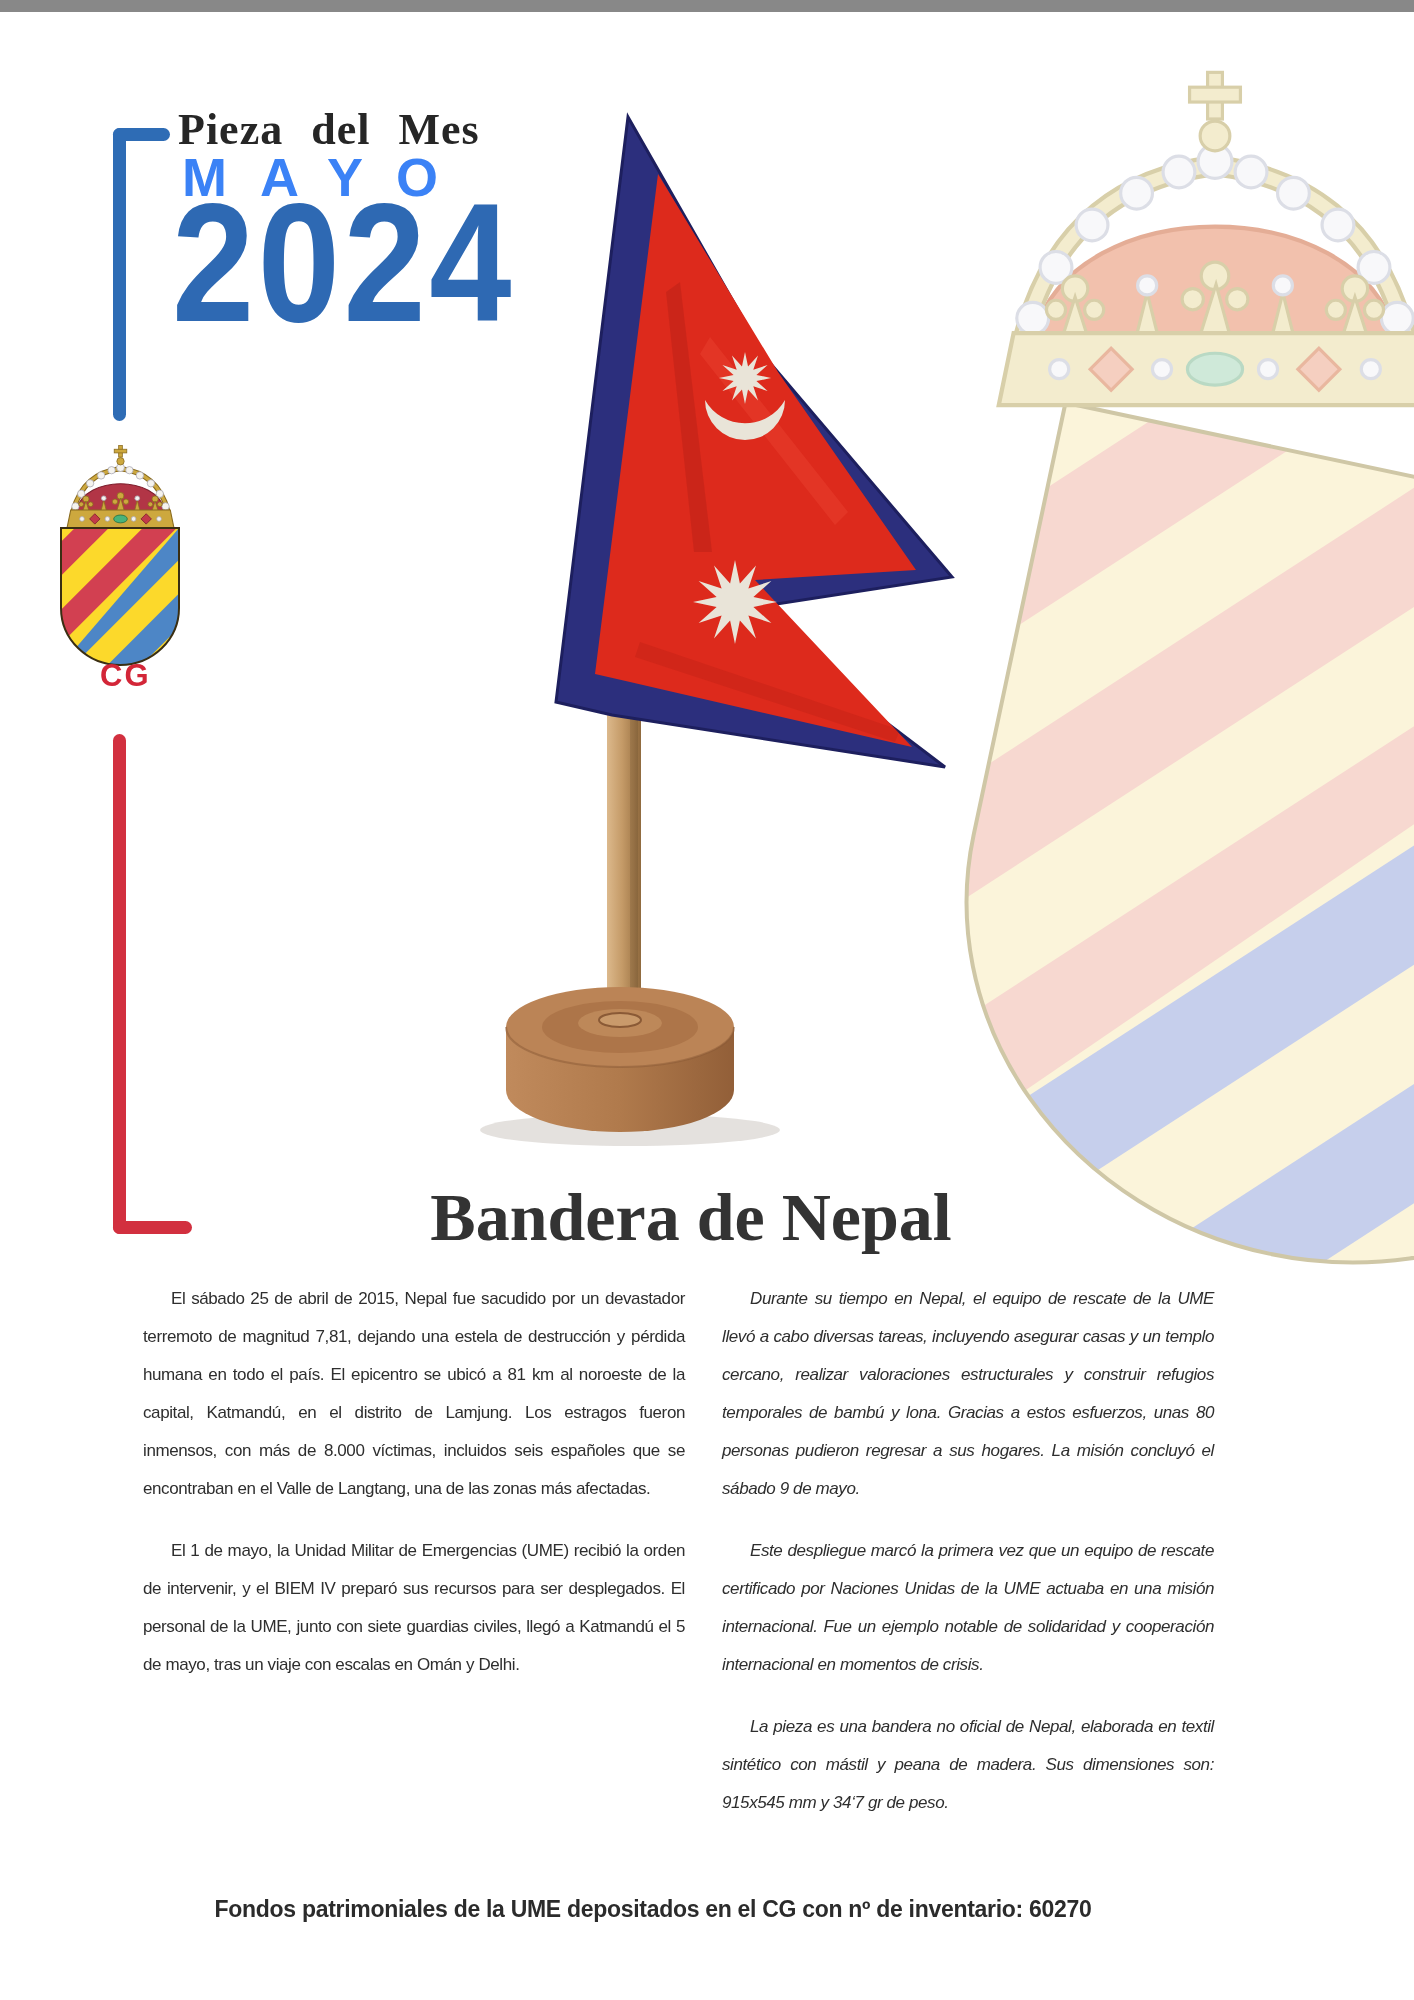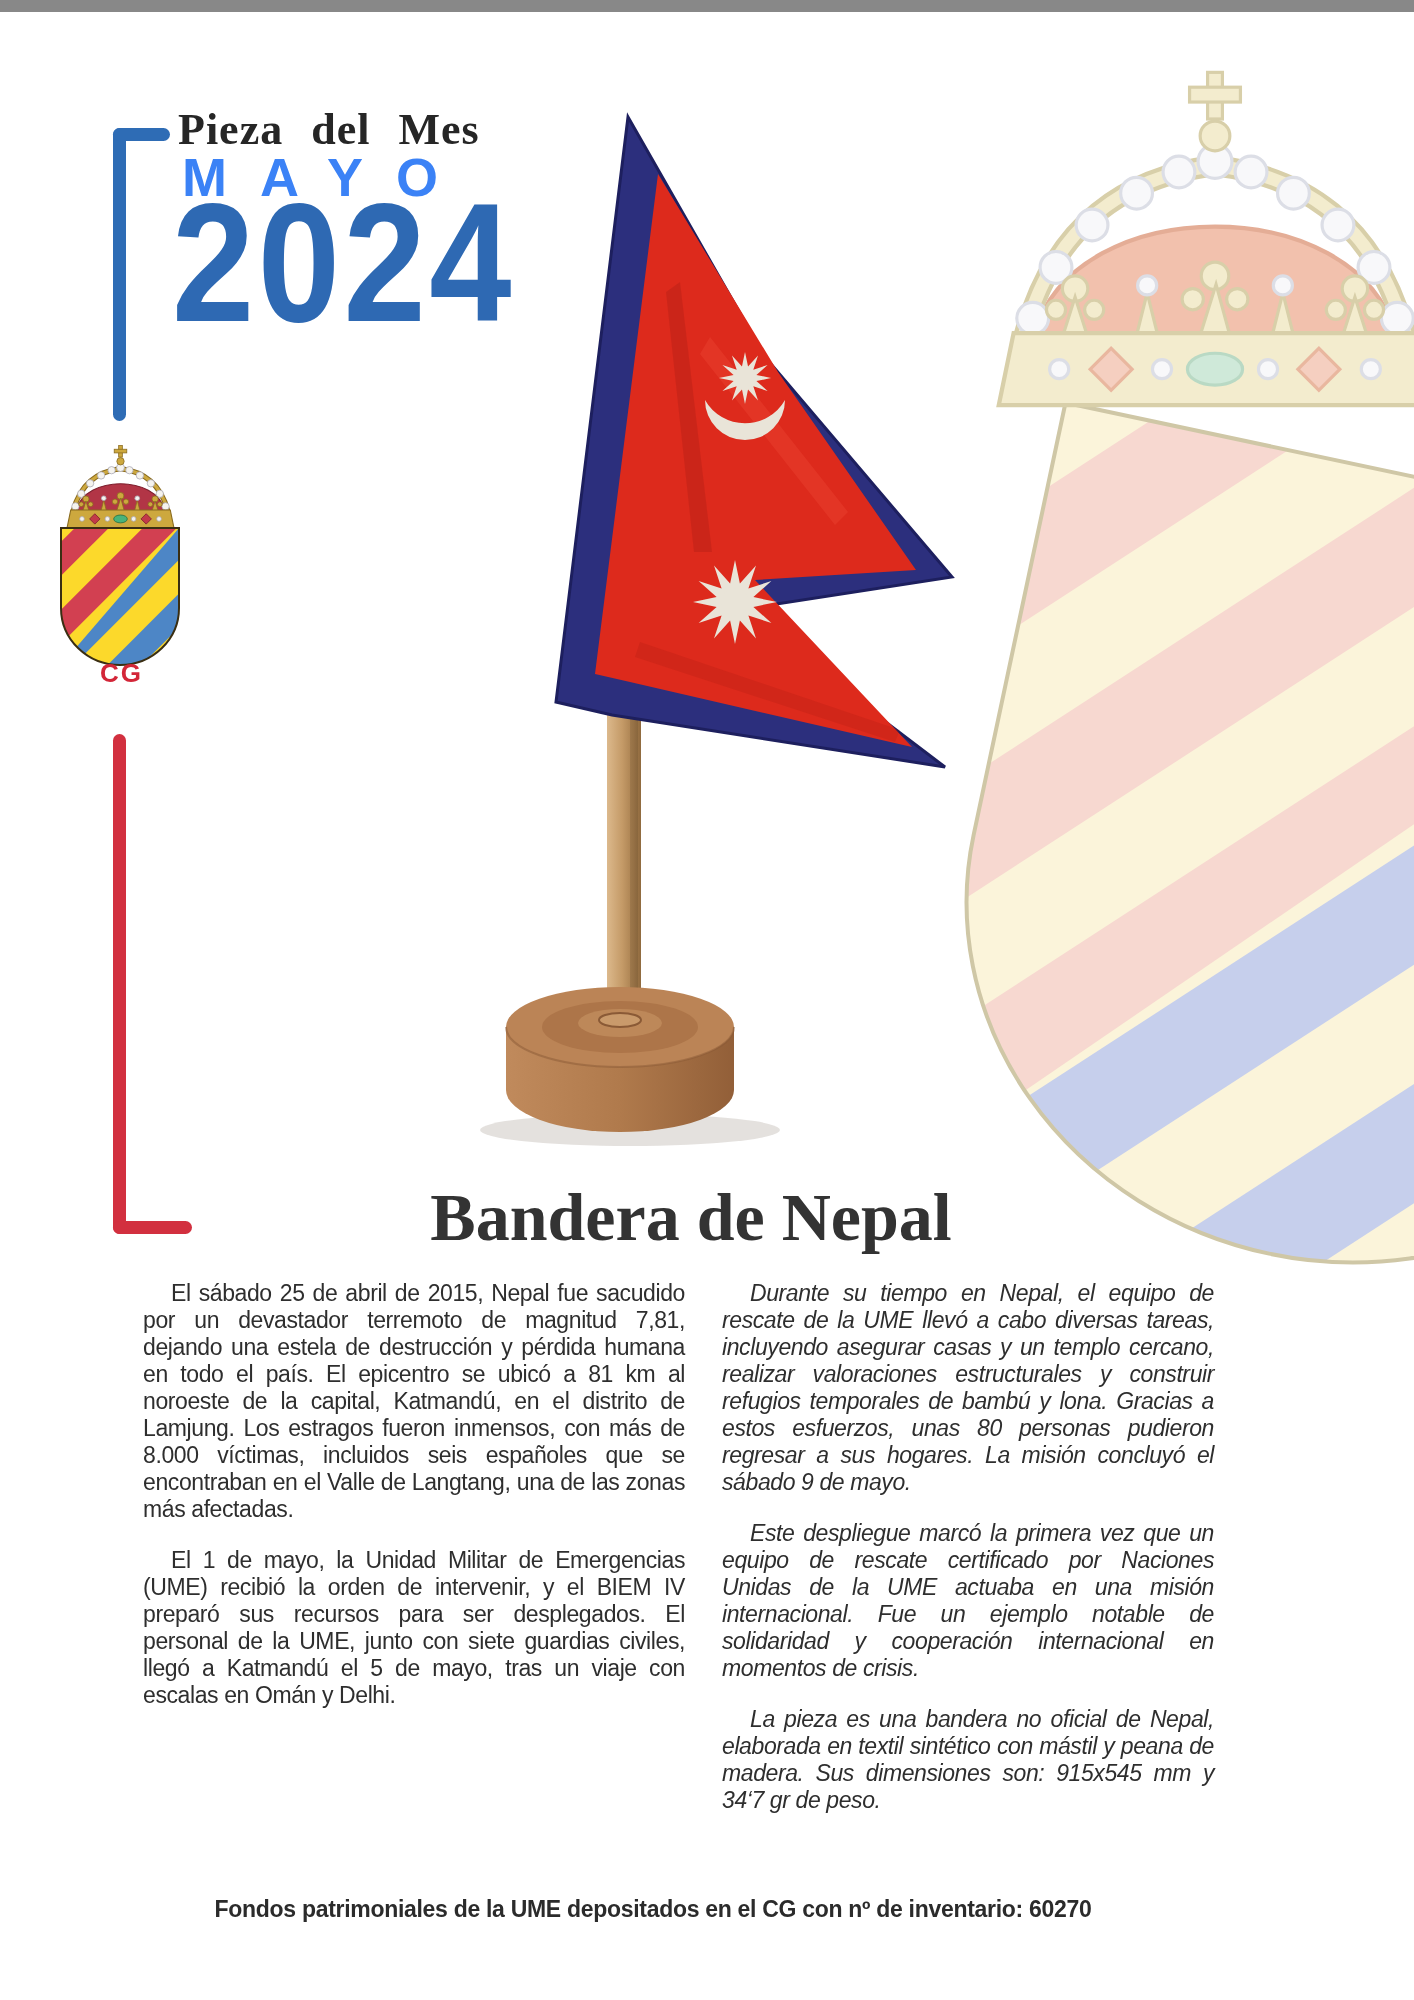--- a/index.html
+++ b/index.html
@@ -21,32 +21,32 @@
     font-weight:bold;font-size:54px;color:#3b82f6;
     letter-spacing:33px;white-space:nowrap;line-height:1;
   }
   .year{
     position:absolute;left:172px;top:167px;
     font-weight:bold;font-size:168px;color:#2e69b3;letter-spacing:4px;
     line-height:1;transform:scaleX(.88);transform-origin:left top;white-space:nowrap;
   }
   .cg-label{
     position:absolute;left:100px;top:646px;
-    font-weight:bold;font-size:26px;color:#d32638;letter-spacing:2px;
+    font-weight:bold;font-size:31px;color:#d32638;letter-spacing:2px;
   }
   
   .page-title{
     position:absolute;left:341px;top:1166px;width:700px;text-align:center;
     font-family:"Liberation Serif",serif;font-weight:bold;font-size:68px;color:#333;
     white-space:nowrap;
   }
   
   .col{
     position:absolute;top:1268px;
-    font-size:23px;line-height:27px;letter-spacing:-0.4px;
+    font-size:17px;line-height:38px;letter-spacing:-0.4px;
     text-align:justify;color:#2e2e2e;
   }
   .col p{margin:0 0 24px 0;text-indent:28px;}
   .col-left{left:143px;width:542px;}
   .col-right{left:722px;width:492px;font-style:italic;}
   
   .footer-note{
     position:absolute;left:0;top:1884px;width:1306px;text-align:center;
     font-weight:bold;font-size:23px;color:#2b2b2b;letter-spacing:-0.3px;
   }

